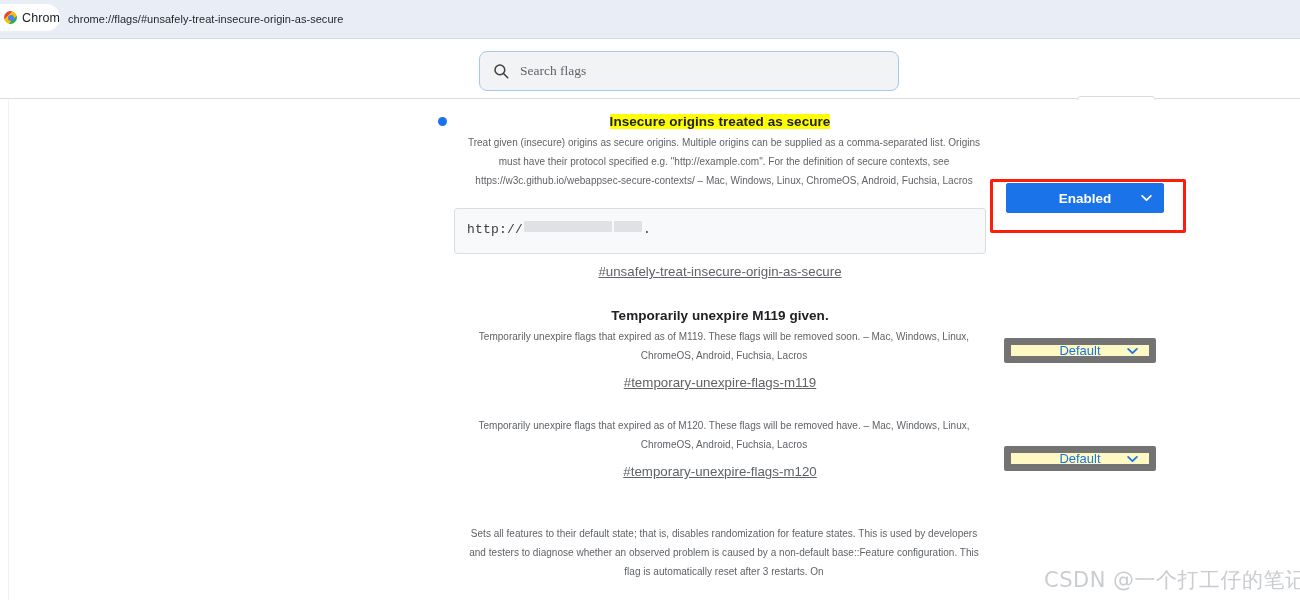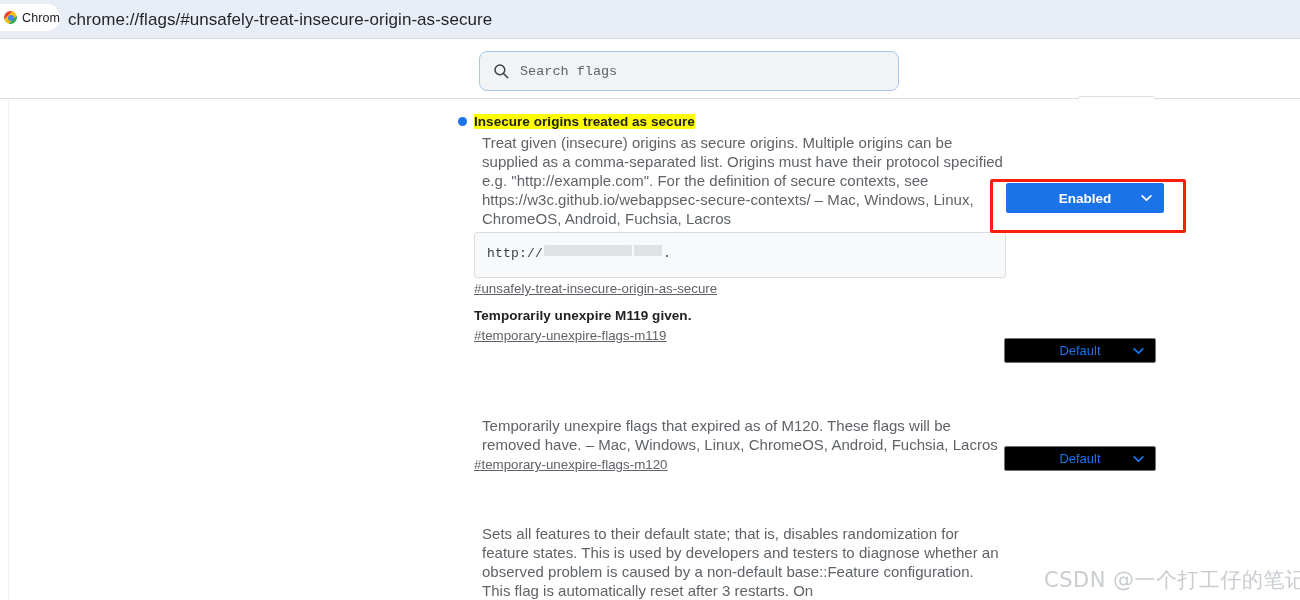--- a/index.html
+++ b/index.html
@@ -62,21 +62,21 @@
     color: #20222a;
     white-space: nowrap;
     letter-spacing: 0.1px;
   }
   .url-text {
     position: absolute;
     left: 68px;
     top: 0;
     height: 39px;
     line-height: 39px;
-    font-size: 17px;
+    font-size: 11px;
     color: #1f2328;
     white-space: nowrap;
     letter-spacing: 0.05px;
   }
 
   
   .flags-header {
     position: absolute;
     left: 0;
     top: 39px;
@@ -104,21 +104,21 @@
     width: 18px;
     height: 18px;
     flex: 0 0 auto;
     margin-right: 10px;
     display: block;
   }
   .search-input {
     border: none;
     outline: none;
     background: transparent;
-    font-family: Liberation Mono, monospace;
+    font-family: Liberation Serif, serif;
     font-size: 13.5px;
     color: #3c4043;
     width: 100%;
     padding: 0;
   }
   .search-input::placeholder {
     color: #5f6368;
     opacity: 1;
   }
   .reset-all-btn {
@@ -158,22 +158,23 @@
     background: #f1f1f1;
   }
 
   .flag-row {
     position: absolute;
     left: 0;
     width: 1300px;
   }
   .flag-body {
     position: absolute;
-    left: 474px;
+    left: 454px;
     width: 532px;
+    text-align: center;
   }
   .flag-title {
     font-size: 13.5px;
     font-weight: bold;
     color: #202124;
     line-height: 19px;
     margin: 0;
     letter-spacing: 0.05px;
   }
   .flag-title.highlighted .hl {
@@ -183,36 +184,36 @@
   .blue-dot {
     position: absolute;
     left: -16px;
     top: 5px;
     width: 9px;
     height: 9px;
     border-radius: 50%;
     background: #1a73e8;
   }
   .flag-desc {
-    font-size: 15px;
+    font-size: 10px;
     color: #5f6368;
     line-height: 19px;
     margin: 2px 0 0 8px;
     letter-spacing: 0.02px;
   }
   .flag-permalink {
     display: inline-block;
     font-size: 13.3px;
     color: #5f6368;
-    margin-top: 3px;
+    margin-top: 10px;
     letter-spacing: 0.02px;
   }
 
   .origin-input {
-    margin-top: 4px;
+    margin-top: 18px;
     width: 532px;
     height: 46px;
     background: #f8f9fa;
     border: 1px solid #dadce0;
     border-radius: 3px;
     box-sizing: border-box;
     display: flex;
     align-items: flex-start;
     padding: 13px 10px 0 12px;
     font-family: "Liberation Mono", monospace;
@@ -258,22 +259,22 @@
   .flag-select .caret {
     position: absolute;
     right: 11px;
     top: 50%;
     transform: translateY(-50%);
     width: 11px;
     height: 7px;
     display: block;
   }
   .flag-select.default-style {
-    background: #000000;
-    border: 1px solid #737373;
+    background: #fef9c3;
+    border: 7px solid #737373;
     color: #1a73e8;
   }
   .flag-select.enabled-style {
     background: #1a73e8;
     border: 1px solid #1a73e8;
     color: #ffffff;
     width: 158px;
     height: 30px;
     font-weight: bold;
     font-size: 13.5px;
@@ -350,20 +351,21 @@
     </div>
 
     <div class="red-annotation" style="left:990px; top:67px; width:196px; height:54px;"></div>
   </div>
 
   <div class="flag-row" style="top:206px;">
     <div class="flag-body">
       <div class="flag-title">
         <span>Temporarily unexpire M119 given.</span>
       </div>
+      <p class="flag-desc">Temporarily unexpire flags that expired as of M119. These flags will be removed soon. – Mac, Windows, Linux, ChromeOS, Android, Fuchsia, Lacros</p>
       <a class="flag-permalink" href="#">#temporary-unexpire-flags-m119</a>
     </div>
     <div class="flag-select default-style" style="left:1004px; top:32px;">
       <span class="sel-label">Default</span>
       <svg class="caret" viewBox="0 0 12 8">
         <polyline points="1,1.5 6,6.5 11,1.5" fill="none" stroke="#1a73e8" stroke-width="2" stroke-linecap="round" stroke-linejoin="round"></polyline>
       </svg>
     </div>
   </div>
 

